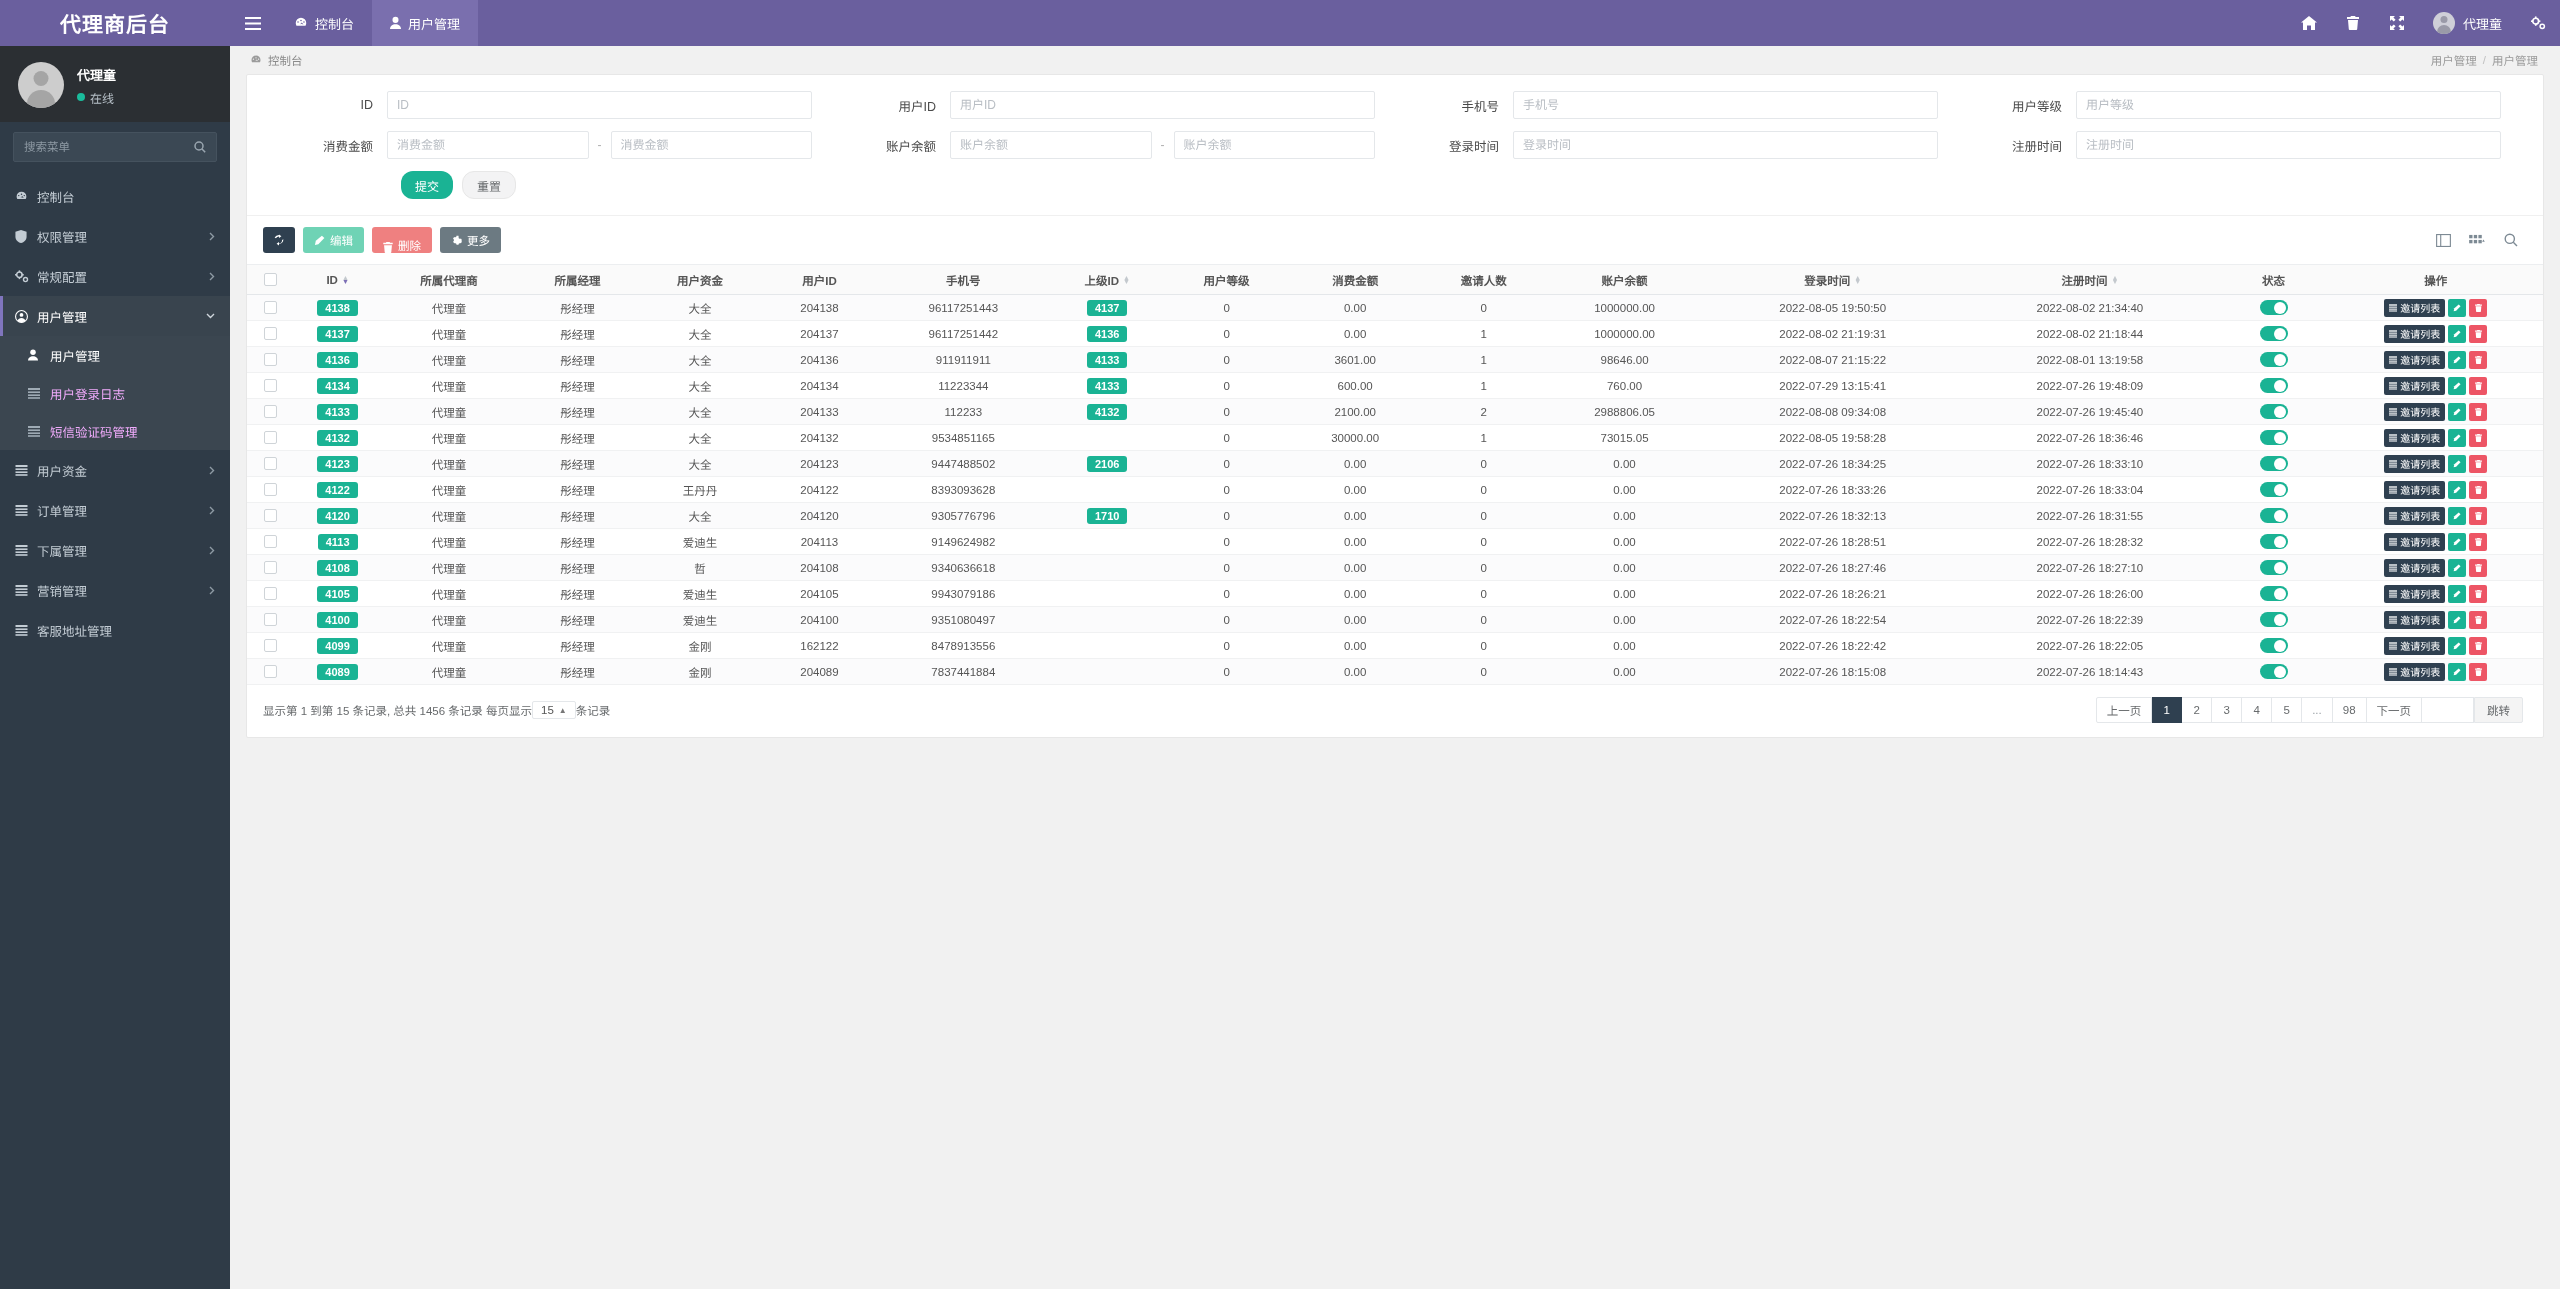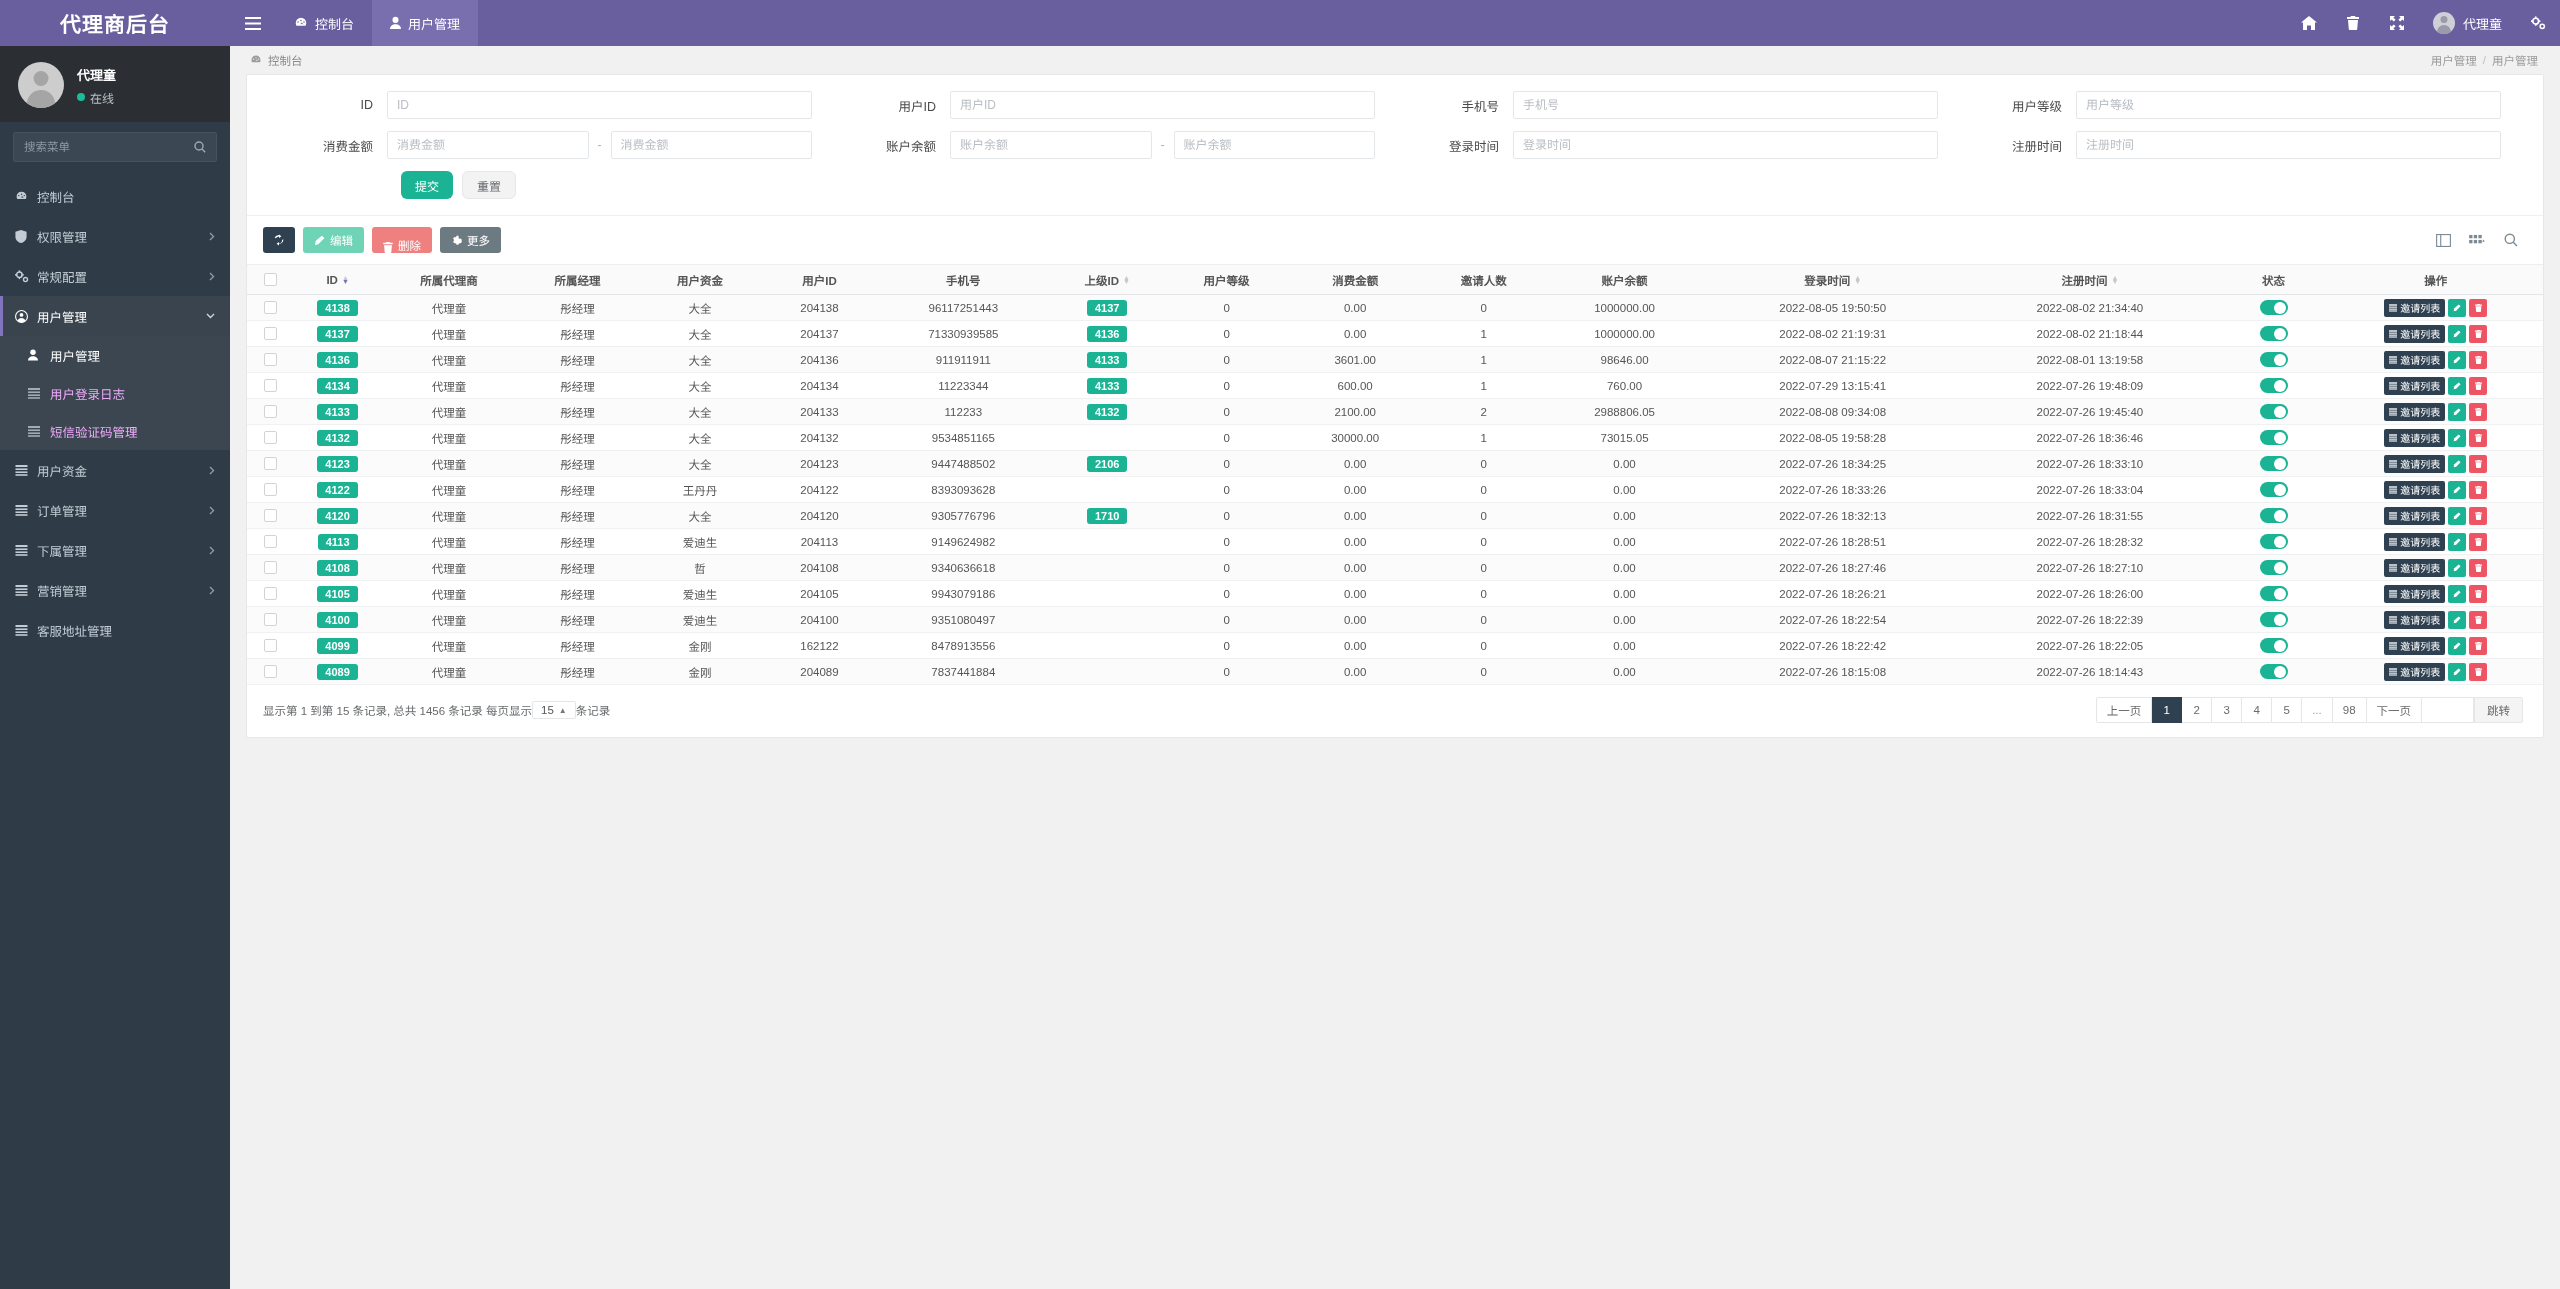--- a/index.html
+++ b/index.html
@@ -165,21 +165,21 @@
     flex: 1 1 auto; min-width: 0;
     height: 28px; border: 1px solid #e4e7ea; border-radius: 2px;
     padding: 0 9px; font-size: 12px; color: #333; outline: none;
     background: #fff;
     font-family: "Liberation Sans", sans-serif;
   }
   .finput::placeholder { color: #b9bec4; }
   .range-dash { padding: 0 9px; color: #b0b0b0; font-size: 12px; }
   .fbtns { display: flex; gap: 9px; padding-left: 132px; padding-bottom: 10px; }
   .btn {
-    height: 28px; padding: 0 14px; border: none; border-radius: 6px;
+    height: 28px; padding: 0 14px; border: none; border-radius: 12px;
     font-size: 12px; cursor: pointer; color: #fff;
     font-family: "Liberation Sans", sans-serif;
     display: inline-flex; align-items: center; gap: 5px;
   }
   .btn-submit { background: #1ab394; }
   .btn-reset { background: #f3f3f4; color: #676a6c; border: 1px solid #e7e7e7; }
 
   
   .toolbar {
     display: flex; align-items: center; justify-content: space-between;
@@ -855,21 +855,21 @@
                   </div>
                 </td>
               </tr>
               <tr>
                 <td><span class="chk"></span></td>
                 <td><span class="idbadge">4137</span></td>
                 <td>代理童</td>
                 <td>彤经理</td>
                 <td>大全</td>
                 <td>204137</td>
-                <td>71330939585</td>
+                <td>96117251442</td>
                 <td><span class="idbadge">4136</span></td>
                 <td>0</td>
                 <td>0.00</td>
                 <td>1</td>
                 <td>1000000.00</td>
                 <td>2022-08-02 21:19:31</td>
                 <td>2022-08-02 21:18:44</td>
                 <td><span class="toggle"></span></td>
                 <td>
                   <div class="ops">

